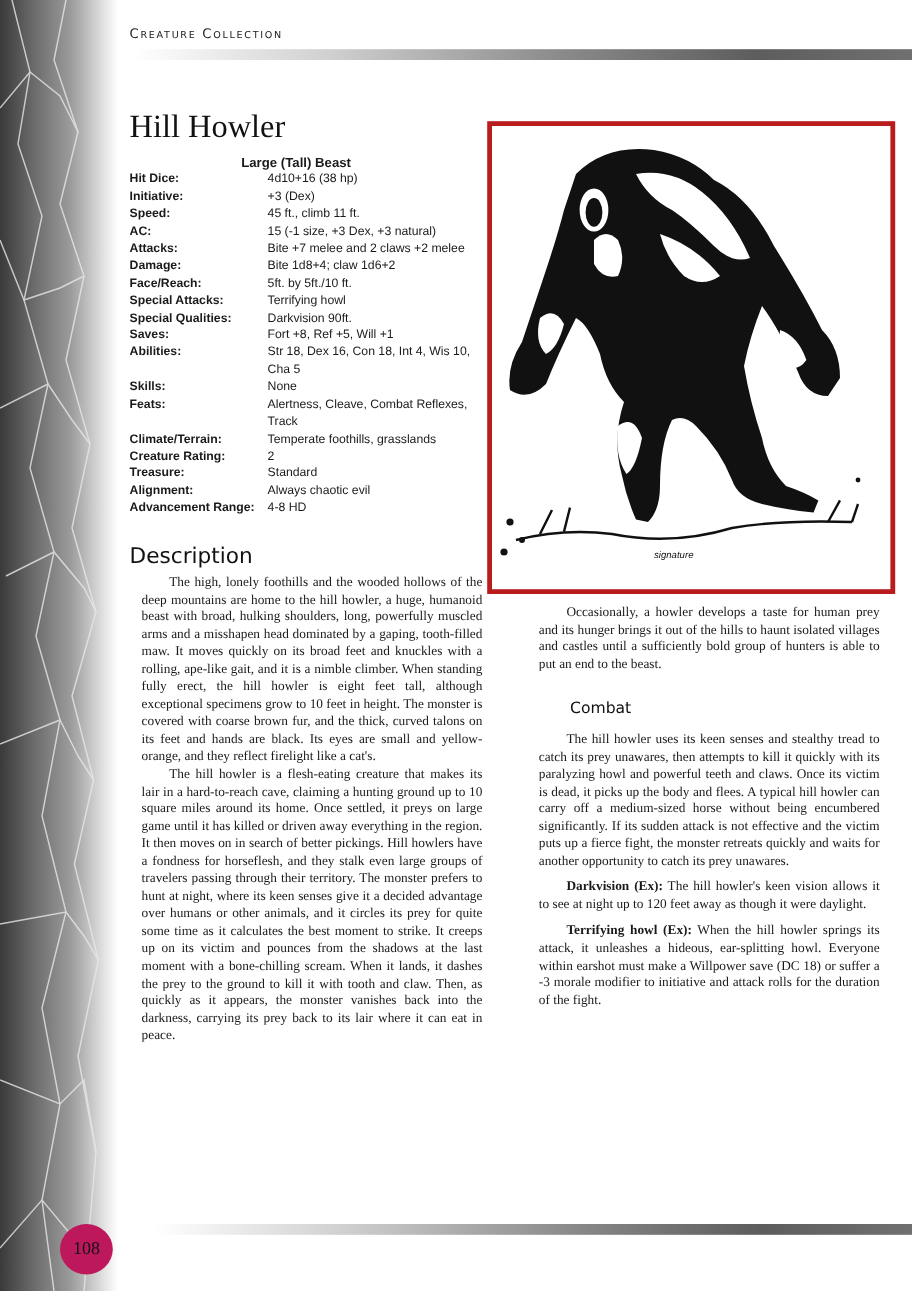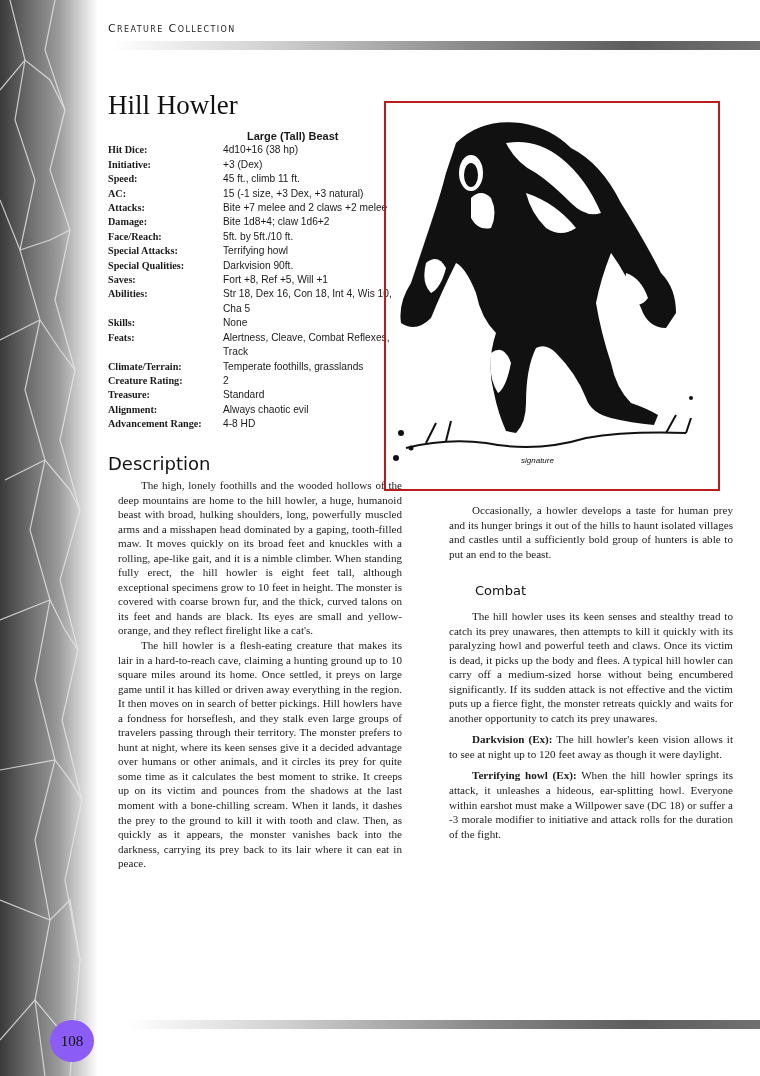--- a/index.html
+++ b/index.html
@@ -9,21 +9,21 @@
     font-family: "Liberation Serif", serif;
   }
   .border-left {
     position: absolute; left: 0; top: 0; width: 98px; height: 1076px;
     background:
       linear-gradient(90deg, #3a3a3a 0%, #6d6d6d 30%, #9b9b9b 60%, rgba(255,255,255,0) 100%);
   }
   .border-left svg { position: absolute; left: 0; top: 0; }
   .page-badge {
     position: absolute; left: 50px; top: 1020px; width: 44px; height: 42px;
-    background: #8b5cf6; border-radius: 50%;
+    background: #be185d; border-radius: 50%;
     display: flex; align-items: center; justify-content: center;
     font-size: 15px; color: #111;
   }
   .header-title {
     position: absolute; left: 108px; top: 22px;
     font-family: "DejaVu Sans", sans-serif; font-size: 11px; letter-spacing: 1.4px;
     font-variant: small-caps; color: #222;
   }
   .rule {
     position: absolute; height: 9px;
@@ -32,27 +32,27 @@
   .rule-top { left: 112px; top: 41px; width: 648px; }
   .rule-bottom { left: 128px; top: 1020px; width: 632px; }
   .title {
     position: absolute; left: 108px; top: 90px;
     font-family: "Liberation Serif", serif; font-size: 27px; color: #111;
   }
   .stat-block {
     position: absolute; left: 108px; top: 129px; width: 285px;
     font-family: "Liberation Sans", sans-serif; font-size: 10.2px; line-height: 14.4px;
   }
-  .stat-type { margin-left: 115px; font-weight: bold; font-size: 11px; padding-left: 24px; }
+  .stat-type { margin-left: 69px; font-weight: bold; font-size: 11px; padding-left: 24px; }
   .stat-row { display: flex; }
-  .stat-label { width: 115px; font-weight: bold; flex-shrink: 0; font-family: Liberation Serif, serif; }
+  .stat-label { width: 115px; font-weight: bold; flex-shrink: 0; }
   .stat-value { flex: 1; }
   .illustration {
-    position: absolute; left: 384px; top: 101px; width: 332px; height: 386px;
-    border: 2px solid #b91c1c;
+    position: absolute; left: 406px; top: 101px; width: 332px; height: 386px;
+    border: 4px solid #b91c1c;
   }
   .section-head {
     position: absolute; font-family: "DejaVu Sans", sans-serif; font-size: 18px; color: #111;
   }
   .col-text {
     position: absolute; width: 284px;
     font-family: "Liberation Serif", serif; font-size: 11.1px; line-height: 14.55px;
     text-align: justify; color: #1a1a1a;
   }
   .col-text p { margin: 0; text-indent: 23px; }

